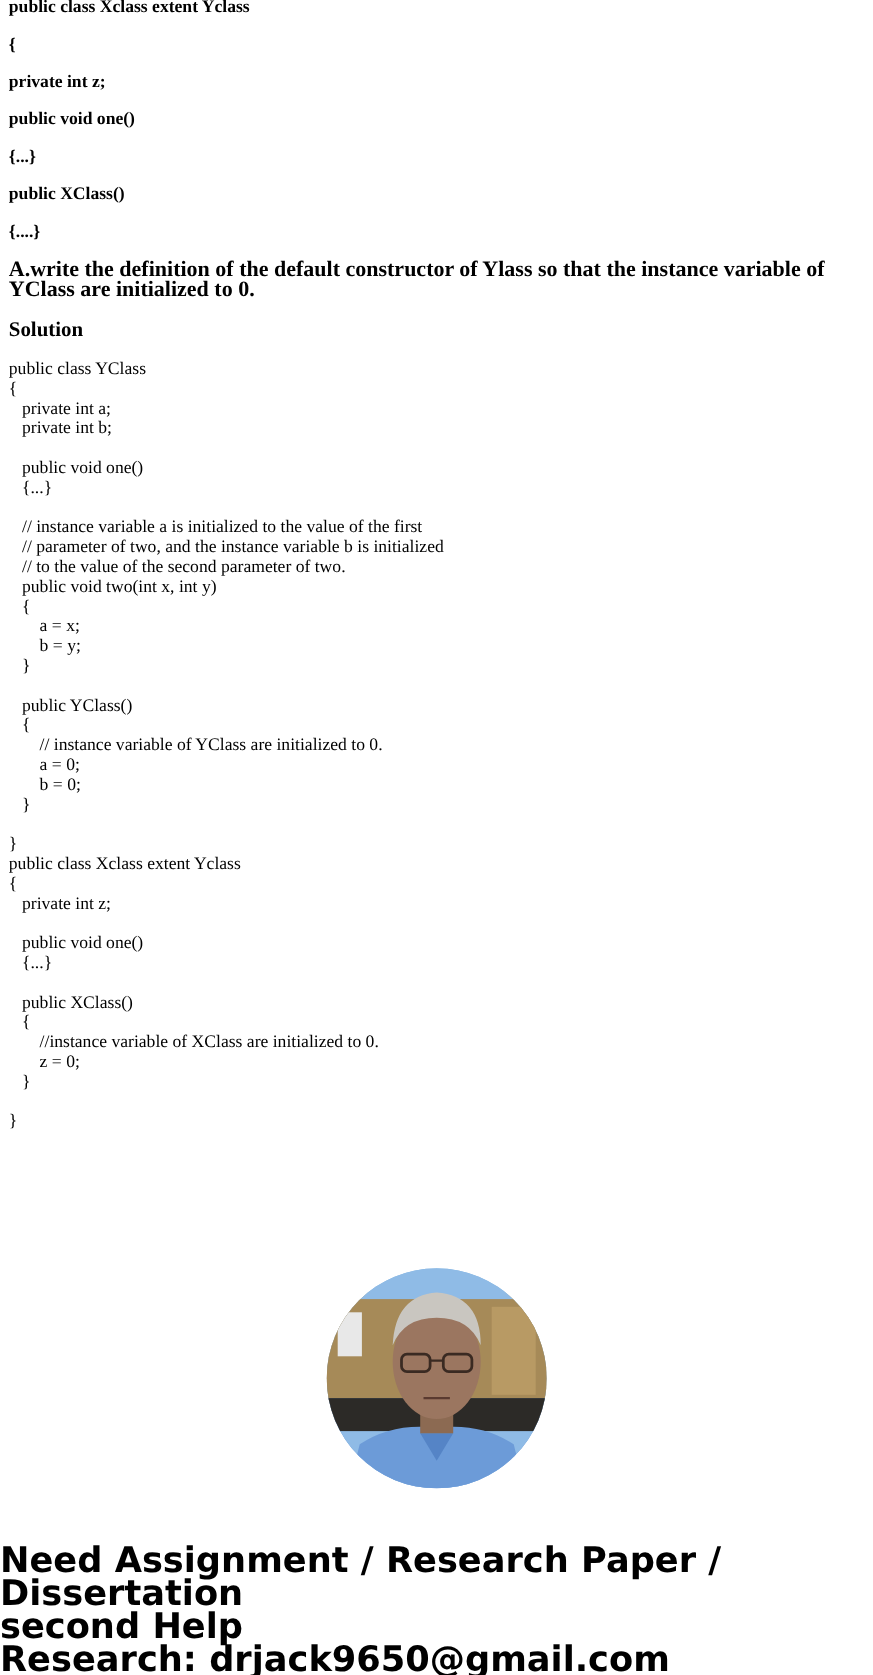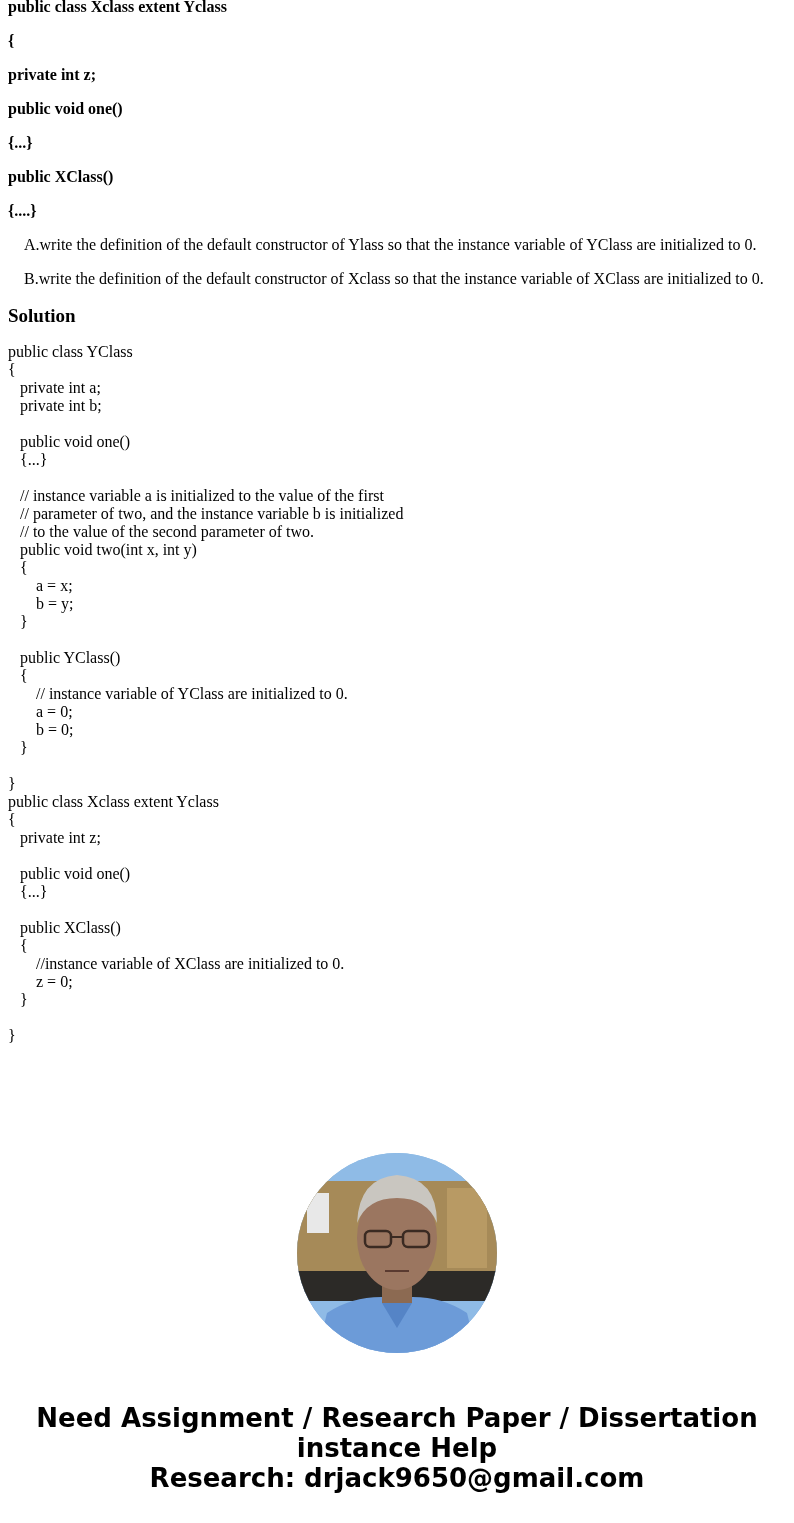--- a/index.html
+++ b/index.html
@@ -23,24 +23,24 @@
       width: 780px;
     }
     .q-line {
       font-weight: bold;
       font-size: 16px;
       line-height: 18px;
       margin: 0 0 16px 0;
     }
     .q-line.first { margin-top: -2px; }
     .task {
-      font-weight: normal;
-      font-size: 16px;
+      font-weight: bold;
+      font-size: 20px;
       line-height: 18px;
-      margin: 0 0 16px 16px;
+      margin: 0 0 16px 0;
     }
     .solution-title {
       font-weight: bold;
       font-size: 19px;
       line-height: 22px;
       margin: 17px 0 16px 0;
     }
     .code {
       font-size: 16px;
       line-height: 18px;
@@ -55,45 +55,44 @@
       height: 200px;
       border-radius: 50%;
       overflow: hidden;
       background: linear-gradient(180deg, #7fb3e3 0%, #8ab8e0 10%, #b39a6a 14%, #a88c5c 55%, #2d2a26 60%, #3a3834 66%, #6f9ad6 72%, #5e8fd2 100%);
     }
     .promo {
       position: absolute;
       left: 0;
       top: 1403px;
       width: 794px;
-      text-align: center;
+      text-align: left;
       font-family: "DejaVu Sans", sans-serif;
       font-weight: bold;
-      font-size: 26px;
+      font-size: 32px;
       line-height: 30px;
       color: #000000;
     }
   </style>
 </head>
 <body>
 
 <div class="page">
   <div>
     <p class="q-line first">public class Xclass extent Yclass</p>
     <p class="q-line">{</p>
     <p class="q-line">private int z;</p>
     <p class="q-line">public void one()</p>
     <p class="q-line">{...}</p>
     <p class="q-line">public XClass()</p>
     <p class="q-line">{....}</p>
   </div>
 
   <div>
     <p class="task">A.write the definition of the default constructor of Ylass so that the instance variable of YClass are initialized to 0.</p>
-    <p class="task">B.write the definition of the default constructor of Xclass so that the instance variable of XClass are initialized to 0.</p>
   </div>
 
   <h3 class="solution-title">Solution</h3>
 
   <div class="code">public class YClass
 {
    private int a;
    private int b;
 
    public void one()
@@ -153,15 +152,15 @@
     <rect x="68" y="78" width="26" height="16" rx="5" fill="none" stroke="#3a2a22" stroke-width="2.5"></rect>
     <rect x="106" y="78" width="26" height="16" rx="5" fill="none" stroke="#3a2a22" stroke-width="2.5"></rect>
     <line x1="94" y1="84" x2="106" y2="84" stroke="#3a2a22" stroke-width="2"></line>
 
     <line x1="88" y1="118" x2="112" y2="118" stroke="#5a3a30" stroke-width="2"></line>
   </svg>
 </div>
 
 <div class="promo">
   <div>Need Assignment / Research Paper / Dissertation</div>
-  <div>instance Help</div>
+  <div>second Help</div>
   <div>Research: drjack9650@gmail.com</div>
 </div>
 
 </body></html>

